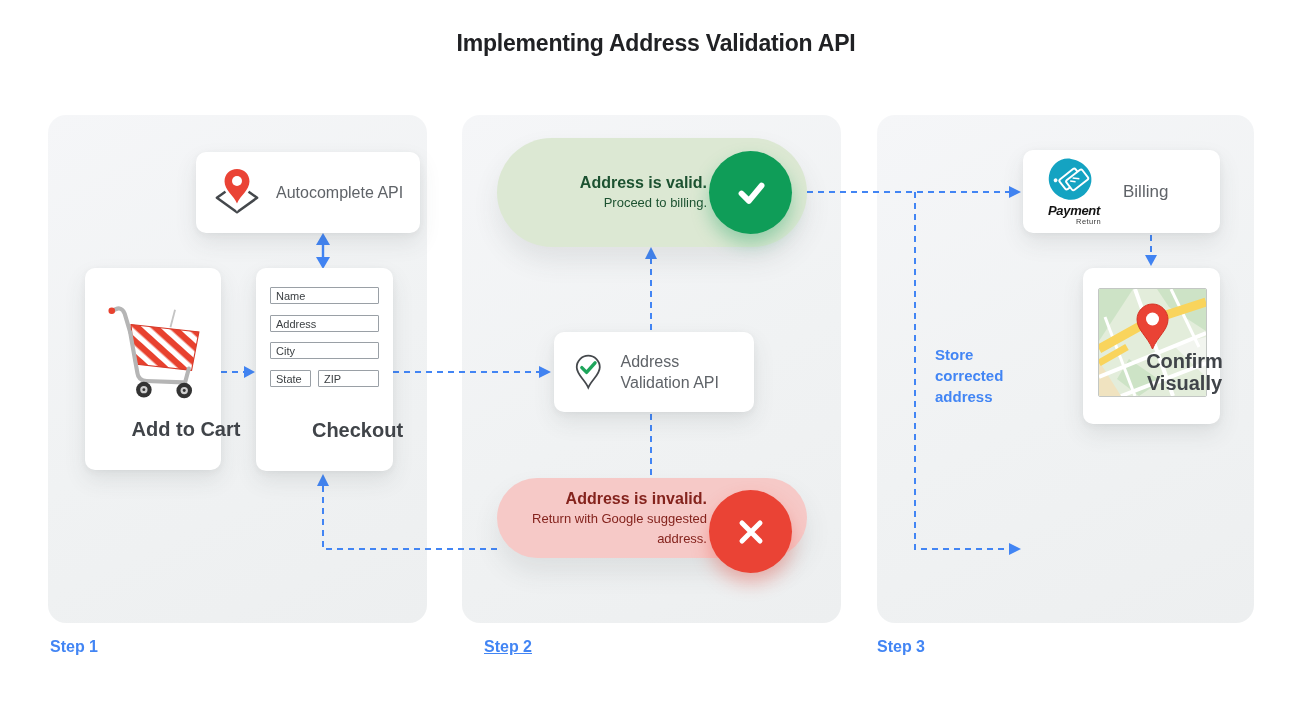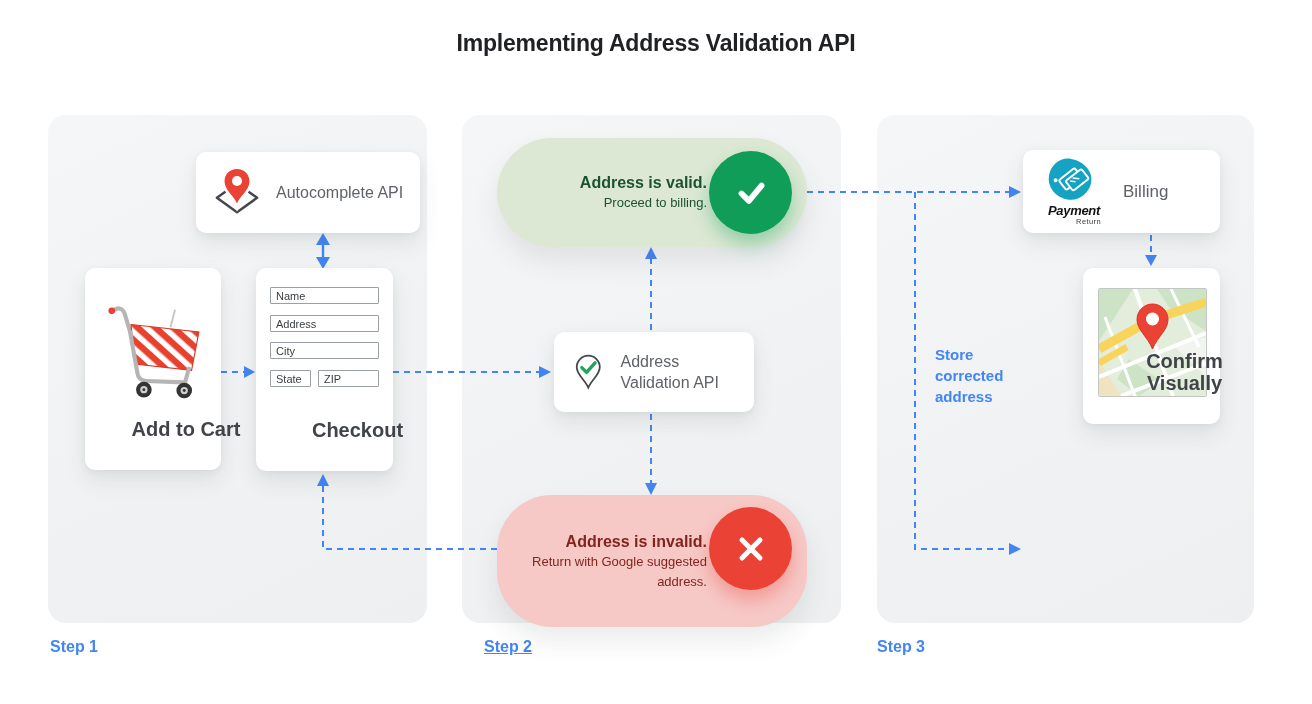--- a/index.html
+++ b/index.html
@@ -52,21 +52,21 @@
 
   .fields{position:absolute;left:14px;top:19px;width:109px;}
   .input-box{box-sizing:border-box;border:1.3px solid #9aa0a6;background:#fff;border-radius:1px;
     height:17px;line-height:14.5px;font-size:11px;color:#3c4043;padding:1px 5px;margin-bottom:10.5px;}
   .row{display:flex;gap:7px;}
   .input-box.state{width:41px;} .input-box.zip{flex:1;}
 
   .pill{position:absolute;left:497px;width:310px;z-index:2;border-radius:55px;
     box-shadow:0 14px 26px rgba(60,64,67,.10);}
   .pill.valid{top:138px;height:109px;background:var(--green-pill-bg);}
-  .pill.invalid{top:495px;height:132px;background:var(--red-pill-bg);}
+  .pill.invalid{top:478px;height:80px;background:var(--red-pill-bg);}
   .pill-text{position:absolute;left:14px;top:0;width:196px;height:100%;display:flex;
     flex-direction:column;justify-content:center;text-align:right;}
   .pill-title{font-size:16px;font-weight:700;line-height:21px;}
   .pill-sub{font-size:13px;line-height:20px;}
   .valid .pill-title,.valid .pill-sub{color:var(--green-text);}
   .invalid .pill-title,.invalid .pill-sub{color:var(--red-text);}
   .pill-circle{position:absolute;left:212px;top:13px;width:83px;height:83px;border-radius:50%;
     display:flex;align-items:center;justify-content:center;}
   .valid .pill-circle{background:var(--green-circle);box-shadow:0 10px 18px rgba(15,157,88,.35);}
   .invalid .pill-circle{top:12px;background:var(--red-circle);box-shadow:0 10px 18px rgba(234,67,53,.35);}

